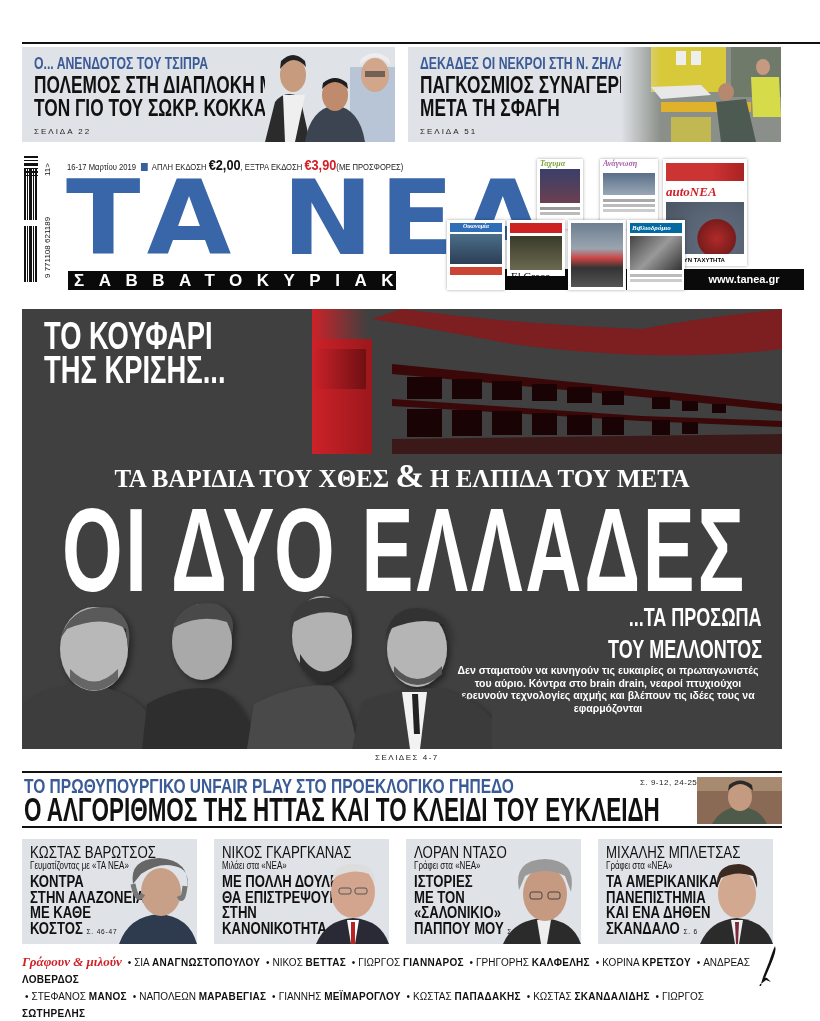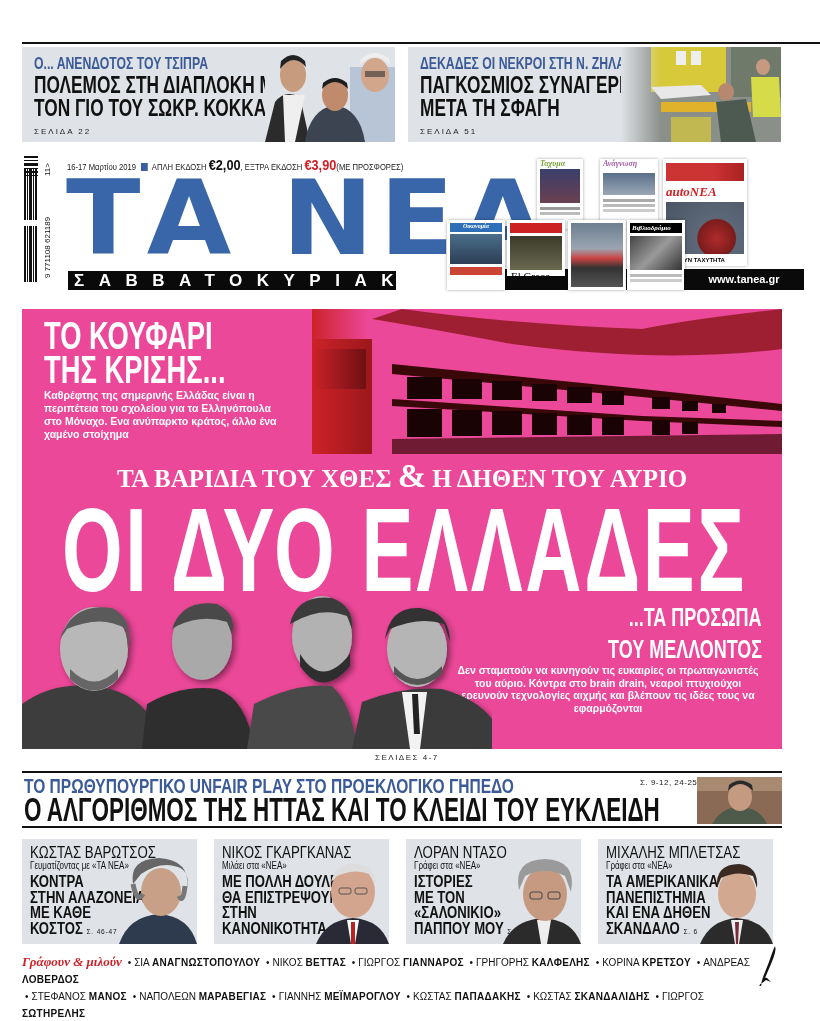--- a/index.html
+++ b/index.html
@@ -25,21 +25,21 @@
   .dateline .p1 { font-size: 15px; font-weight: 700; color: #111; }
   .dateline .p2 { font-size: 15px; font-weight: 700; color: #d12027; }
   .logo { left: 66px; top: 166px; font-family: "DejaVu Sans", sans-serif; font-weight: 700; font-size: 104px; color: #3866a8; letter-spacing: 6px; line-height: 104px; transform: scaleX(1.05); transform-origin: left top; }
   .subbar { left: 68px; top: 271px; width: 328px; height: 19px; background: #0a0a0a; color: #fff; font-size: 17px; font-weight: 700; letter-spacing: 14.5px; line-height: 19px; padding-left: 6px; white-space: nowrap; overflow: hidden; }
 
   .supp { background: #fff; box-shadow: 0 0 3px rgba(0,0,0,.35); overflow: hidden; }
   .url-bar { left: 684px; top: 269px; width: 120px; height: 21px; background: #0a0a0a; color: #fff; font-size: 11px; font-weight: 700; line-height: 21px; text-align: center; }
   .supp-strip { left: 447px; top: 269px; width: 240px; height: 21px; background: #0a0a0a; }
 
   
-  .hero { left: 22px; top: 309px; width: 760px; height: 440px; background: #ec4899; overflow: hidden; }
+  .hero { left: 22px; top: 309px; width: 760px; height: 440px; background: #404040; overflow: hidden; }
   .hero-title1 { left: 22px; top: 10px; color: #fff; font-size: 38px; line-height: 34px; font-weight: 700; transform: scaleX(0.72); transform-origin: left top; white-space: nowrap; }
   .hero-lede1 { left: 22px; top: 80px; color: #fff; font-size: 10.5px; line-height: 13px; font-weight: 700; width: 240px; }
   .building { left: 290px; top: 0; width: 470px; height: 145px; }
   .hero-kicker { left: 0; width: 760px; top: 148px; text-align: center; color: #fff; font-family: "Liberation Serif", serif; font-size: 25px; font-weight: 700; white-space: nowrap; }
   .hero-kicker .amp { font-size: 34px; }
   .hero-main { left: 40px; top: 186px; color: #fff; font-size: 118px; line-height: 110px; font-weight: 700; transform: scaleX(0.66); transform-origin: left top; white-space: nowrap; letter-spacing: 4px; }
   .hero-title2 { left: 480px; top: 292px; width: 260px; text-align: right; color: #fff; font-size: 25px; line-height: 32px; font-weight: 700; }
   .hero-title2 span { display: inline-block; transform: scaleX(0.72); transform-origin: right top; white-space: nowrap; }
   .hero-lede2 { left: 430px; top: 355px; width: 312px; text-align: center; color: #fff; font-size: 10.5px; line-height: 12.6px; font-weight: 700; }
   .faces { left: 0; top: 285px; width: 470px; height: 155px; }
@@ -190,21 +190,21 @@
 </div>
 <div class="abs supp" style="left:507px;top:220px;width:58px;height:56px;">
   <div style="height:10px;background:#c22;margin:3px 3px"></div>
   <div style="height:34px;background:linear-gradient(#3a3a2a,#6a6a50);margin:0 3px"></div>
   <div style="font:400 11px 'Liberation Serif',serif;padding-left:4px">El Greco</div>
 </div>
 <div class="abs supp" style="left:568px;top:220px;width:58px;height:70px;">
   <div style="height:64px;background:linear-gradient(#6d7e90 0,#9aa5b0 40%,#c44 55%,#333 70%,#555 100%);margin:3px 3px"></div>
 </div>
 <div class="abs supp" style="left:627px;top:220px;width:58px;height:70px;">
-  <div style="height:10px;background:#000000;color:#fff;font:italic 700 7px 'Liberation Serif',serif;margin:3px 3px;padding-left:2px;line-height:10px">Βιβλιοδρόμιο</div>
+  <div style="height:10px;background:#0369a1;color:#fff;font:italic 700 7px 'Liberation Serif',serif;margin:3px 3px;padding-left:2px;line-height:10px">Βιβλιοδρόμιο</div>
   <div style="height:34px;background:linear-gradient(135deg,#444,#999,#333);margin:0 3px"></div>
   <div style="height:3px;background:#bbb;margin:4px 3px 2px"></div>
     <div style="height:3px;background:#ccc;margin:0 3px"></div>
 </div>
 <div class="abs url-bar">www.tanea.gr</div>
 
 <div class="abs hero">
   <svg class="abs building" viewBox="0 0 470 145" preserveAspectRatio="none">
     <defs>
       <linearGradient id="bfade" x1="0" x2="1">
@@ -239,26 +239,25 @@
         <rect x="340" y="111" width="18" height="15"></rect>
         <rect x="370" y="113" width="16" height="12"></rect>
     </g>
     <rect width="470" height="145" fill="url(#bfade)"></rect>
   </svg>
 
   <div class="abs hero-title1">
     <div>ΤΟ ΚΟΥΦΑΡΙ</div>
     <div>ΤΗΣ ΚΡΙΣΗΣ...</div>
   </div>
-  <div class="abs hero-lede1">Καθρέφτης της σημερινής Ελλάδας είναι η περιπέτεια του σχολείου για τα Ελληνόπουλα στο Μόναχο. Ενα ανύπαρκτο κράτος, άλλο ένα χαμένο στοίχημα</div>
 
   <div class="abs hero-kicker">
     <span>ΤΑ ΒΑΡΙΔΙΑ ΤΟΥ ΧΘΕΣ</span>
     <span class="amp">&amp;</span>
-    <span>Η ΔΗΘΕΝ ΤΟΥ ΑΥΡΙΟ</span>
+    <span>Η ΕΛΠΙΔΑ ΤΟΥ ΜΕΤΑ</span>
   </div>
   <div class="abs hero-main">ΟΙ ΔΥΟ ΕΛΛΑΔΕΣ</div>
 
   <div class="abs hero-title2">
     <div><span>...ΤΑ ΠΡΟΣΩΠΑ</span></div>
     <div><span>ΤΟΥ ΜΕΛΛΟΝΤΟΣ</span></div>
   </div>
   <div class="abs hero-lede2">Δεν σταματούν να κυνηγούν τις ευκαιρίες οι πρωταγωνιστές του αύριο. Κόντρα στο brain drain, νεαροί πτυχιούχοι ερευνούν τεχνολογίες αιχμής και βλέπουν τις ιδέες τους να εφαρμόζονται</div>
 
   <svg class="abs faces" viewBox="0 0 470 155">

